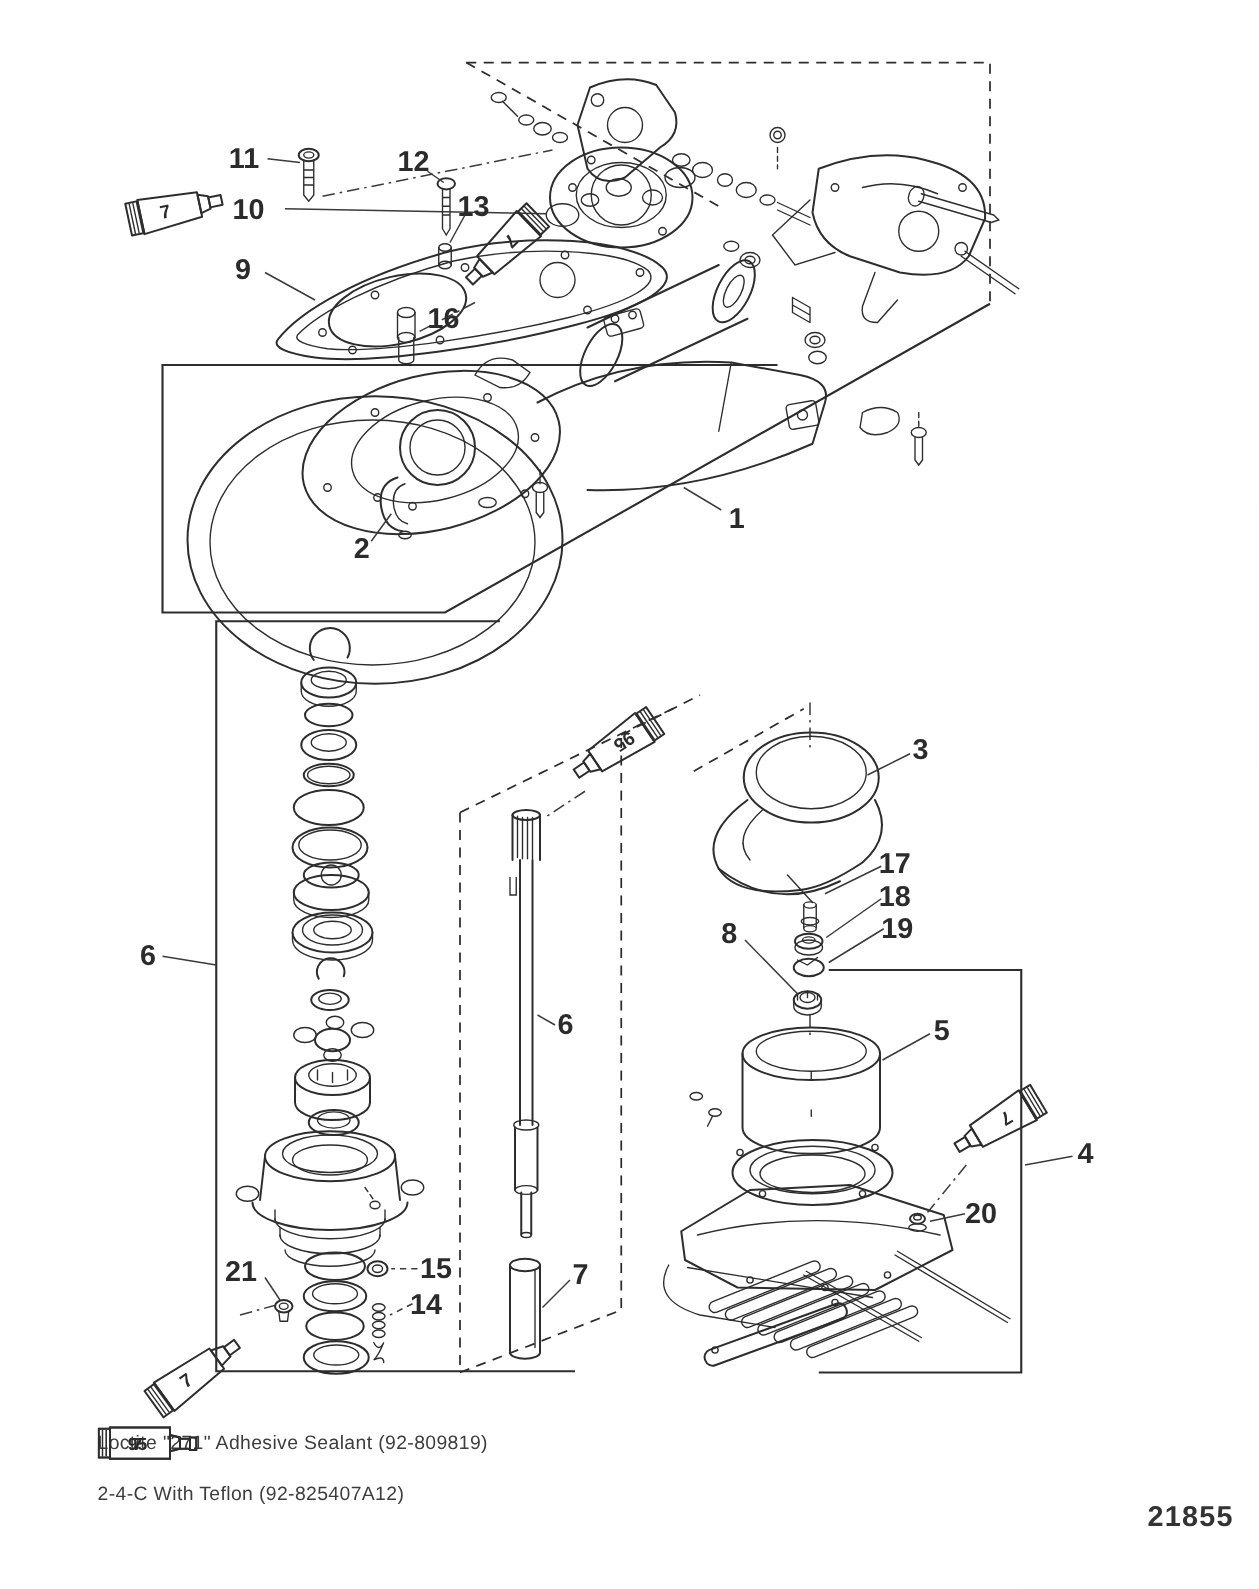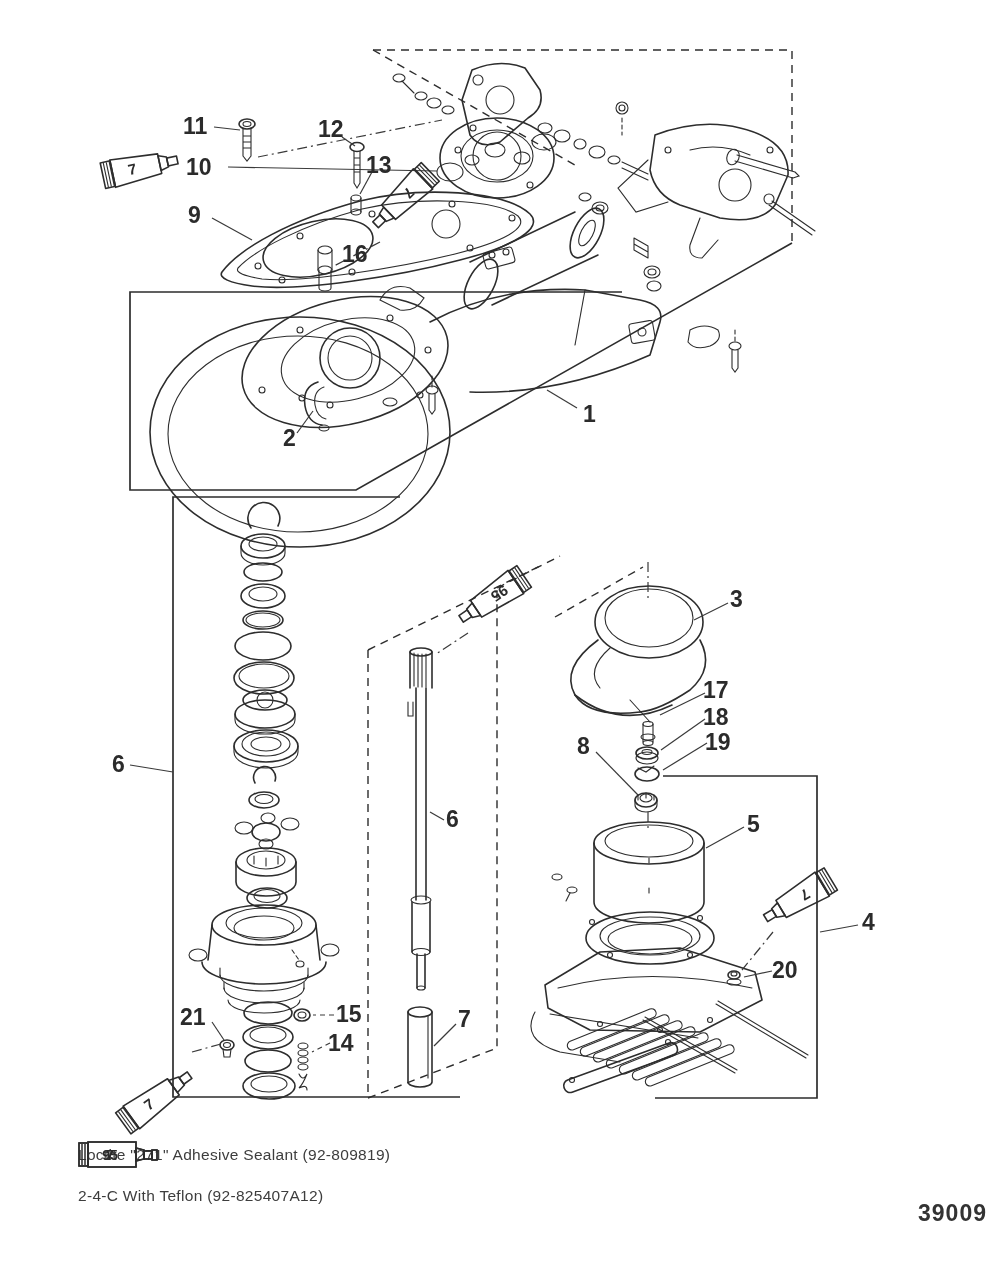--- a/index.html
+++ b/index.html
@@ -496,14 +496,14 @@
       <polygon points="10,2 58,2 58,27 10,27" fill="none" stroke="#2d2d2d" stroke-width="1.5"></polygon>
       <polygon points="58,8 66,10 66,19 58,21" fill="none" stroke="#2d2d2d" stroke-width="1.5"></polygon>
       <rect x="66" y="11" width="8" height="8" fill="none" stroke="#2d2d2d" stroke-width="1.5"></rect>
       <rect x="74" y="10" width="5" height="10" fill="none" stroke="#2d2d2d" stroke-width="1.5"></rect>
       <text x="32" y="20" text-anchor="middle" font-family="Liberation Sans, sans-serif" font-size="14" font-weight="bold" fill="#2b2b2b">95</text>
     </svg>
     <span class="legend-text">2-4-C  With Teflon (92-825407A12)</span>
   </div>
 </div>
 
-<div class="part-number">39009</div>
+<div class="part-number">21855</div>
 </div>
 
 </body></html>

